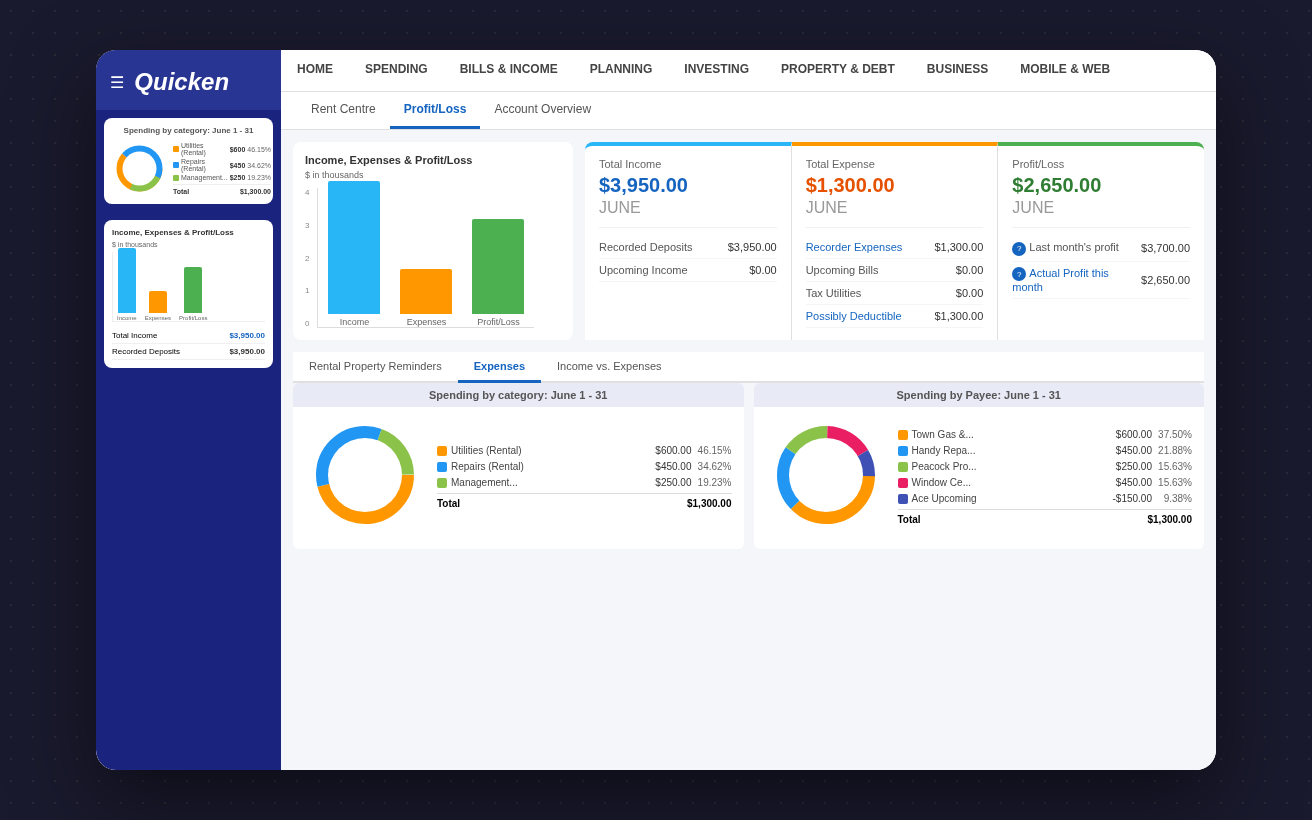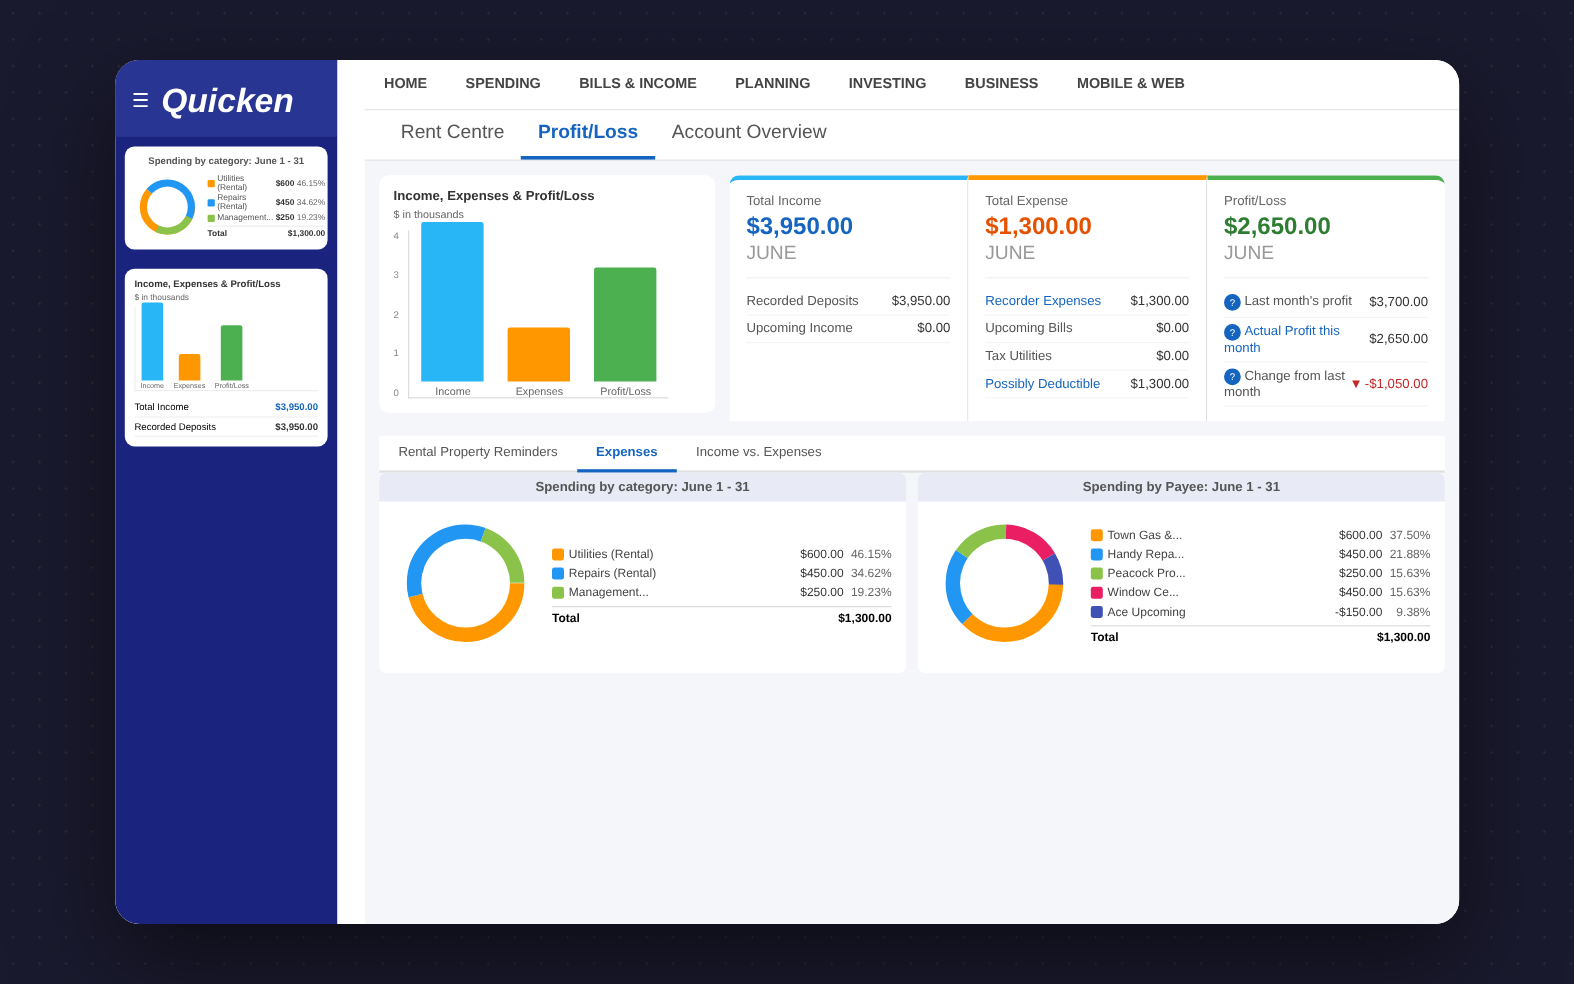--- a/index.html
+++ b/index.html
@@ -47,21 +47,21 @@
     .sidebar-header {
       background: #283593;
       padding: 18px 14px 14px;
       display: flex;
       align-items: center;
       gap: 10px;
     }
     .hamburger-icon { color: white; font-size: 16px; cursor: pointer; }
     .quicken-logo {
       color: white;
-      font-size: 28px;
+      font-size: 24px;
       font-weight: 800;
       font-style: italic;
     }
     .mobile-card {
       background: white;
       margin: 8px;
       border-radius: 8px;
       padding: 8px;
       font-size: 9px;
     }
@@ -102,21 +102,20 @@
     .mobile-stat-val { color: #1565c0; font-weight: 600; }
     .mobile-stat-val.black { color: #333; }
     
     .main-content {
       flex: 1;
       display: flex;
       flex-direction: column;
       background: white;
       border-radius: 0 20px 20px 0;
       overflow: hidden;
-      padding-left: 23px;
     }
     
     .top-nav {
       display: flex;
       background: white;
       border-bottom: 1px solid #e0e0e0;
     }
     .nav-item {
       padding: 12px 16px;
       font-size: 12px;
@@ -133,21 +132,21 @@
     }
     
     .sub-nav {
       display: flex;
       background: white;
       border-bottom: 1px solid #e0e0e0;
       padding: 0 16px;
     }
     .sub-nav-item {
       padding: 10px 14px;
-      font-size: 16px;
+      font-size: 12px;
       color: #555;
       cursor: pointer;
       border-bottom: 3px solid transparent;
     }
     .sub-nav-item.active {
       color: #1565c0;
       border-bottom: 3px solid #1565c0;
       font-weight: 600;
     }
     
@@ -327,20 +326,21 @@
   </div>
 
   <div class="main-content">
 
     <div class="top-nav">
       <div class="nav-item">HOME</div>
       <div class="nav-item">SPENDING</div>
       <div class="nav-item">BILLS &amp; INCOME</div>
       <div class="nav-item">PLANNING</div>
       <div class="nav-item">INVESTING</div>
+      <div class="nav-item">PROPERTY &amp; DEBT</div>
       <div class="nav-item">BUSINESS</div>
       <div class="nav-item">MOBILE &amp; WEB</div>
     </div>
 
     <div class="sub-nav">
       <div class="sub-nav-item">Rent Centre</div>
       <div class="sub-nav-item active">Profit/Loss</div>
       <div class="sub-nav-item">Account Overview</div>
     </div>
 
@@ -424,24 +424,20 @@
             <div class="card-period">JUNE</div>
             <div class="card-rows">
               <div class="card-row">
                 <span class="card-row-label"><span class="help-icon">?</span><span>Last month's profit</span></span>
                 <span class="card-row-val">$3,700.00</span>
               </div>
               <div class="card-row">
                 <span class="card-row-label"><span class="help-icon">?</span><span class="card-row-link" style="color:#1565c0;cursor:pointer;">Actual Profit this month</span></span>
                 <span class="card-row-val">$2,650.00</span>
               </div>
-              <div class="card-row">
-                <span class="card-row-label"><span class="help-icon">?</span><span>Change from last month</span></span>
-                <span class="card-row-val negative"><span class="down-arrow">▼</span><span>-$1,050.00</span></span>
-              </div>
             </div>
           </div>
         </div>
       </div>
 
       <div class="bottom-section">
 
         <div class="tabs-row">
           <div class="tab-item">Rental Property Reminders</div>
           <div class="tab-item active">Expenses</div>

